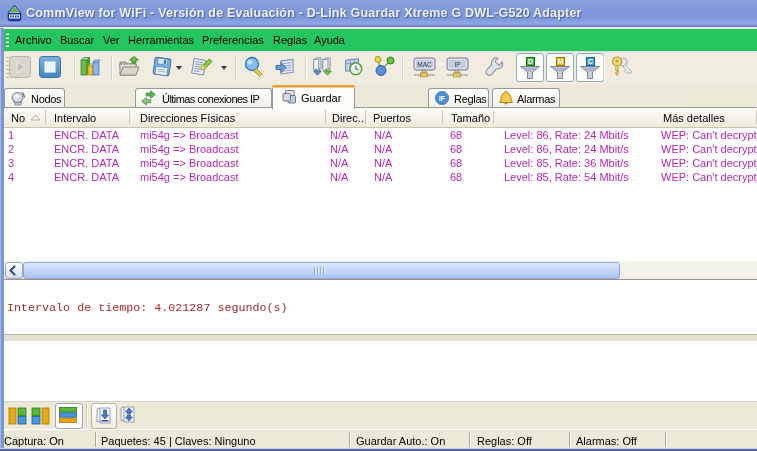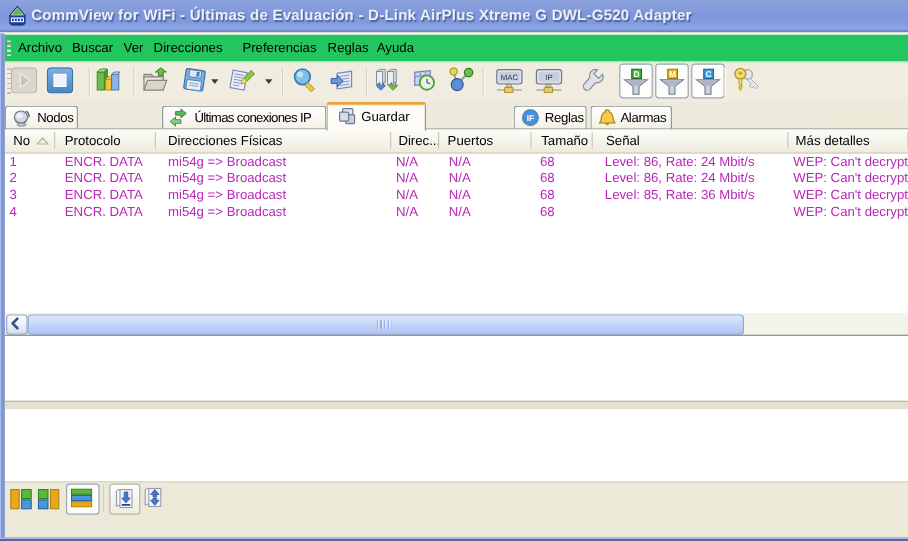--- a/index.html
+++ b/index.html
@@ -79,29 +79,29 @@
   <div id="titlebar">
     <svg class="abs" style="left:6px;top:5px" width="17" height="18" viewBox="0 0 17 18">
       <path d="M8.5 0 L15 8 L15 14 Q15 16 12 16 L5 16 Q2 16 2 14 L2 8 Z" fill="#1B3F9E" stroke="#16307A" stroke-width="0.6"></path>
       <path d="M8.5 1.5 L13.5 7.5 L3.5 7.5 Z" fill="#64B44C" stroke="#BFE0B0" stroke-width="0.7"></path>
       <rect x="3" y="9.5" width="11" height="4" fill="#E8ECF8"></rect>
       <rect x="4" y="10.5" width="1.5" height="2" fill="#1B3F9E"></rect>
         <rect x="6.5" y="10.5" width="1.5" height="2" fill="#1B3F9E"></rect>
         <rect x="9" y="10.5" width="1.5" height="2" fill="#1B3F9E"></rect>
         <rect x="11.5" y="10.5" width="1.5" height="2" fill="#1B3F9E"></rect>
     </svg>
-    <span id="titletext">CommView for WiFi - Últimas de Evaluación - D-Link AirPlus Xtreme G DWL-G520 Adapter</span>
+    <span id="titletext">CommView for WiFi - Versión de Evaluación - D-Link Guardar Xtreme G DWL-G520 Adapter</span>
   </div>
 
   <div id="menubar">
     <div class="grip"></div>
     <span class="mitem" style="left:11px">Archivo</span>
     <span class="mitem" style="left:56px">Buscar</span>
     <span class="mitem" style="left:99px">Ver</span>
-    <span class="mitem" style="left:124px">Direcciones</span>
+    <span class="mitem" style="left:124px">Herramientas</span>
     <span class="mitem" style="left:198px">Preferencias</span>
     <span class="mitem" style="left:269px">Reglas</span>
     <span class="mitem" style="left:310px">Ayuda</span>
   </div>
 
   <div id="toolbar">
     <div class="grip"></div>
 
     <svg class="tbtn" style="left:5px" viewBox="0 0 22 22">
       <rect x="0.5" y="0.5" width="21" height="21" rx="3" fill="#D9D6CB" stroke="#B9B6AB"></rect>
@@ -326,36 +326,33 @@
 
   <div id="grid">
     <div id="ghead">
       <div class="hc" style="left:0;width:42px">
           <span>No</span>
         <svg style="position:absolute;left:26px;top:6px" width="11" height="7" viewBox="0 0 11 7">
             <path d="M5.5 1 L10 6 L1 6 Z" fill="#F4F2E8" stroke="#B5B2A1" stroke-width="1"></path>
           </svg>
       </div>
       <div class="hc" style="left:42px;width:84px">
-          <span style="left:8px">Protocolo</span>
+          <span style="left:8px">Intervalo</span>
         </div>
       <div class="hc" style="left:126px;width:196px">
           <span style="left:10px">Direcciones Físicas</span>
         </div>
       <div class="hc" style="left:322px;width:40px">
           <span style="left:6px">Direc...</span>
         </div>
       <div class="hc" style="left:362px;width:77px">
           <span>Puertos</span>
         </div>
       <div class="hc" style="left:439px;width:51px">
           <span style="left:8px">Tamaño</span>
-        </div>
-      <div class="hc" style="left:490px;width:163px">
-          <span style="left:11px">Señal</span>
         </div>
       <div class="hc" style="left:653px;width:100px">
           <span style="left:6px">Más detalles</span>
         </div>
     </div>
     <div class="row" style="top:20px">
       <i style="left:4px">1</i>
         <i style="left:50px">ENCR. DATA</i>
         <i style="left:136px">mi54g =&gt; Broadcast</i>
       <i style="left:326px">N/A</i>
@@ -384,37 +381,39 @@
       <i style="left:500px">Level: 85, Rate: 36 Mbit/s</i>
         <i style="left:657px">WEP: Can't decrypt_</i>
     </div>
     <div class="row" style="top:62px">
       <i style="left:4px">4</i>
         <i style="left:50px">ENCR. DATA</i>
         <i style="left:136px">mi54g =&gt; Broadcast</i>
       <i style="left:326px">N/A</i>
         <i style="left:370px">N/A</i>
         <i style="left:446px">68</i>
+      <i style="left:500px">Level: 85, Rate: 54 Mbit/s</i>
         <i style="left:657px">WEP: Can't decrypt_</i>
     </div>
   </div>
 
   <div id="hscroll">
     <div id="sbtn">
       <svg width="14" height="13" viewBox="0 0 14 13">
           <path d="M8.5 2.5 L4.5 6.5 L8.5 10.5" fill="none" stroke="#33517E" stroke-width="2.2" stroke-linecap="round" stroke-linejoin="round"></path>
         </svg>
     </div>
     <div id="sthumb">
         <div id="sgrip"></div>
       </div>
   </div>
   <div id="gridbot"></div>
 
   <div id="midpane">
+    <div style="top:21px">Intervalo de tiempo: 4.021287 segundo(s)</div>
   </div>
 
   <div id="split"></div>
   <div id="whitepane"></div>
 
   <div id="btoolbar">
     <svg class="abs" style="left:4px;top:5px" width="20" height="18" viewBox="0 0 20 18">
       <rect x="1" y="1" width="7" height="16" fill="#E8A818" stroke="#A87808" stroke-width="0.8"></rect>
       <rect x="10" y="1" width="8" height="7.5" fill="#58B838" stroke="#2A7A14" stroke-width="0.8"></rect>
       <rect x="10" y="9.5" width="8" height="7.5" fill="#4898D8" stroke="#1C5898" stroke-width="0.8"></rect>
@@ -443,16 +442,28 @@
     <div class="abs" style="left:112px;top:1px;width:25px;height:24px">
       <svg style="position:absolute;left:3px;top:3px" width="17" height="17" viewBox="0 0 17 17">
         <path d="M2 2 q2 -2 4 0 v13 q-2 -2 -4 0 Z" fill="#F2F3F8" stroke="#8890A8" stroke-width="0.8"></path>
         <rect x="5" y="1" width="10" height="15" fill="#F2F3F8" stroke="#8890A8" stroke-width="0.8"></rect>
         <path d="M10 1.5 l3.5 4 h-2 v2 h-3 v-2 h-2 Z" fill="#4878C8" stroke="#1C4888" stroke-width="0.6" transform="translate(0 0.5)"></path>
         <path d="M10 15.5 l3.5 -4 h-2 v-2 h-3 v2 h-2 Z" fill="#4878C8" stroke="#1C4888" stroke-width="0.6" transform="translate(0 -0.5)"></path>
       </svg>
     </div>
   </div>
 
+  <div id="statusbar">
+    <span class="stxt" style="left:4px">Captura: On</span>
+    <div class="ssep" style="left:95px"></div>
+    <span class="stxt" style="left:101px">Paquetes: 45 | Claves: Ninguno</span>
+    <div class="ssep" style="left:349px"></div>
+    <span class="stxt" style="left:356px">Guardar Auto.: On</span>
+    <div class="ssep" style="left:469px"></div>
+    <span class="stxt" style="left:477px">Reglas: Off</span>
+    <div class="ssep" style="left:569px"></div>
+    <span class="stxt" style="left:576px">Alarmas: Off</span>
+    <div class="ssep" style="left:665px"></div>
+  </div>
 
   <div id="lborder"></div>
   <div id="bborder"></div>
 </div>
 
 </body></html>

